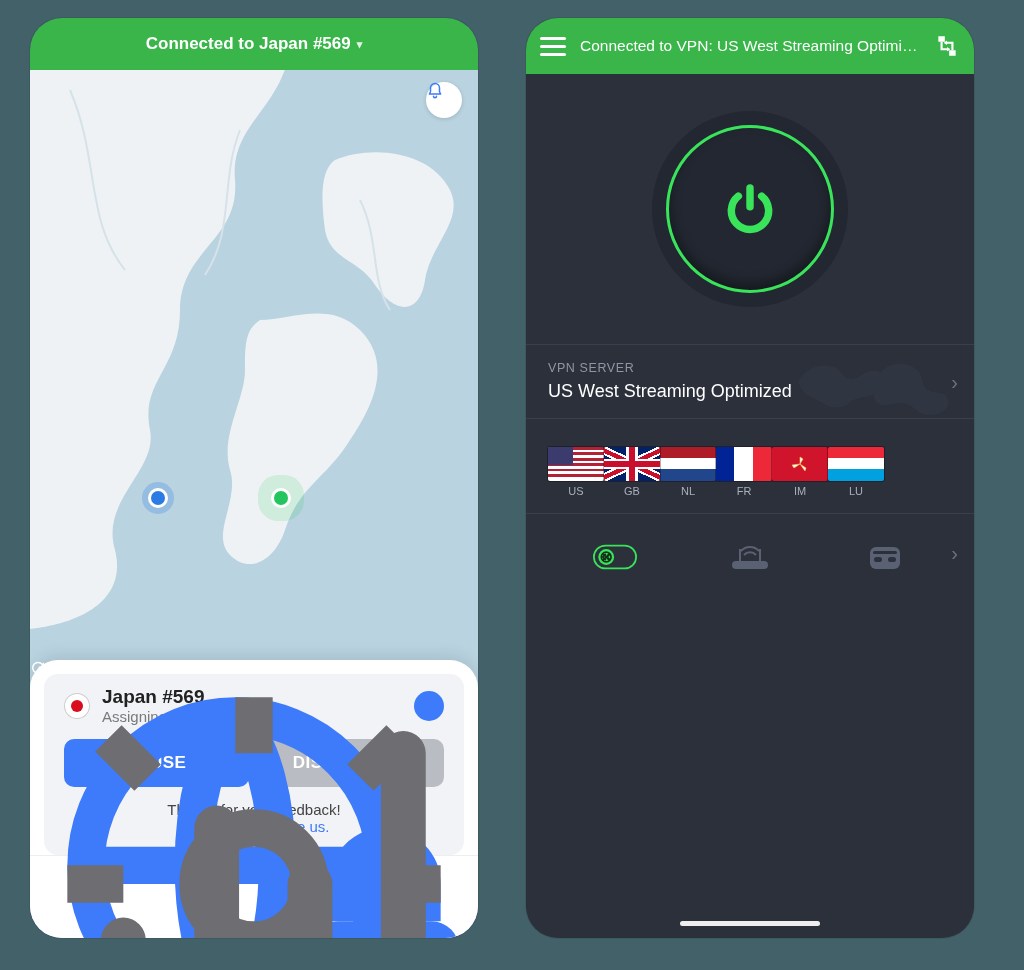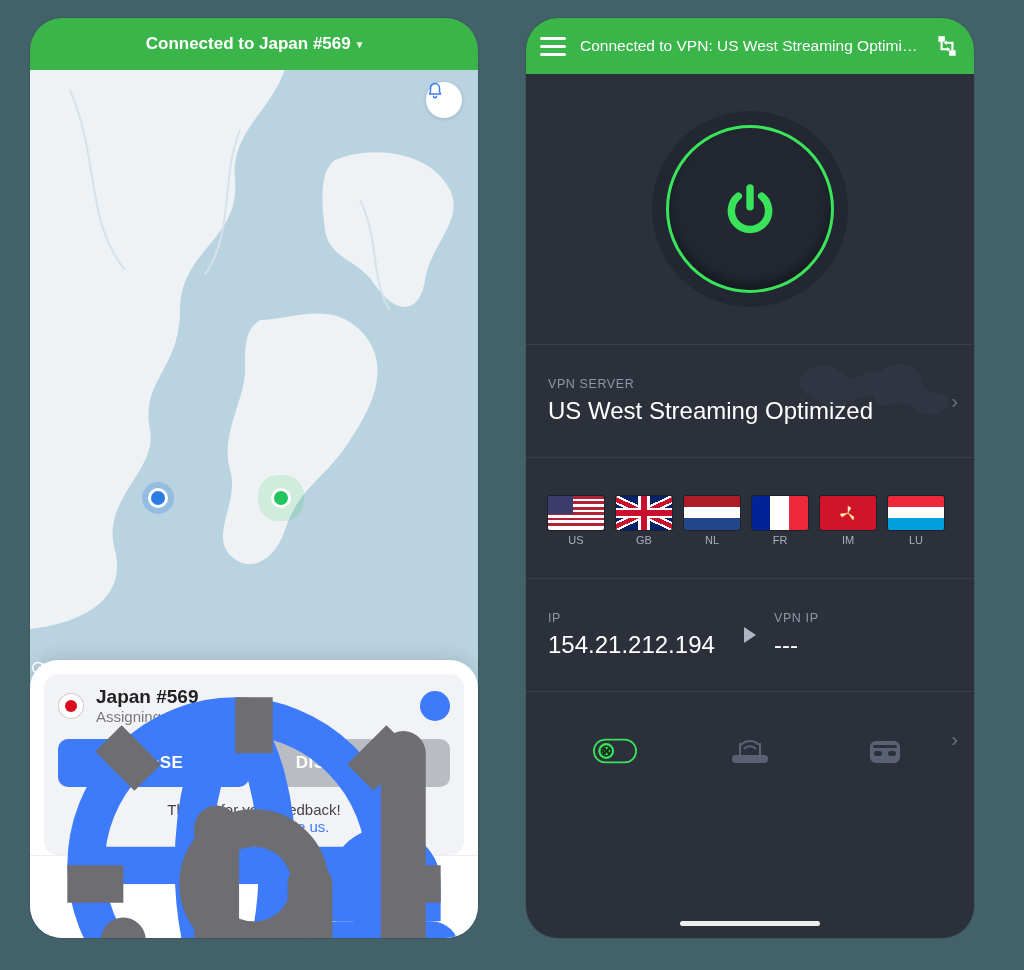--- a/index.html
+++ b/index.html
@@ -10,21 +10,21 @@
   .l-header{background:#39b54a;color:#fff;font-weight:600;font-size:17px;height:52px;display:flex;align-items:center;justify-content:center;gap:6px}
   .chev{font-size:11px;opacity:.85}
   .map{position:relative;flex:1;background:#b9d3e0;overflow:hidden}
   .map svg{position:absolute;inset:0}
   .bell{position:absolute;top:12px;right:16px;width:36px;height:36px;border-radius:50%;background:#fff;display:flex;align-items:center;justify-content:center;box-shadow:0 1px 4px rgba(0,0,0,.15)}
   .bell svg{width:18px;height:18px}
   .pin{position:absolute;width:14px;height:14px;border-radius:50%}
   .pin.blue{left:121px;top:421px;background:#2c7be5;box-shadow:0 0 0 3px #fff,0 0 0 9px rgba(44,123,229,.25)}
   .pin.green{left:244px;top:421px;background:#22c55e;box-shadow:0 0 0 3px #fff,0 0 0 16px rgba(34,200,94,.15)}
   .sheet{position:absolute;left:0;right:0;bottom:0;background:#fff;border-radius:28px 28px 0 0;padding:14px 14px 0;box-shadow:0 -4px 16px rgba(0,0,0,.1)}
-  .card{background:#f1f3f6;border-radius:14px;padding:12px 14px}
+  .card{background:#f1f3f6;border-radius:14px;padding:12px 20px}
   .row1{display:flex;align-items:center;gap:12px}
   .jpflag{width:26px;height:26px;border-radius:50%;background:#fff;box-shadow:0 0 0 1px #ccc inset;display:flex;align-items:center;justify-content:center}
   .jpflag::after{content:"";width:12px;height:12px;border-radius:50%;background:#d90d1e}
   .serverinfo{flex:1}
   .sname{font-weight:700;font-size:19px;color:#222}
   .sstatus{color:#7a7a7a;font-size:15px}
   .refresh{width:30px;height:30px;border-radius:50%;background:#3e7bfa;display:flex;align-items:center;justify-content:center}
   .refresh svg{width:16px;height:16px;stroke:#fff;fill:none;stroke-width:2.2}
   .btns{display:flex;gap:10px;margin-top:14px}
   .btn{flex:1;height:48px;border:none;border-radius:10px;font-weight:800;font-size:17px;letter-spacing:.5px;color:#fff}
@@ -37,26 +37,26 @@
   .homebar{width:140px;height:5px;border-radius:3px;background:#111;margin:0 auto 8px}
   
   .right{width:448px;height:920px;background:#2b303b;color:#cfd3da}
   .r-header{height:56px;background:#39b54a;color:#fff;display:flex;align-items:center;gap:14px;padding:0 14px;font-size:15.5px;font-weight:500}
   .menu{display:flex;flex-direction:column;gap:5px;cursor:pointer}
   .menu span{width:26px;height:3px;background:#fff;border-radius:2px}
   .swap{margin-left:auto;width:26px;height:26px}
   .power-wrap{height:270px;display:flex;align-items:center;justify-content:center;background:#2b303b}
   .power{width:168px;height:168px;border-radius:50%;background:#222731;border:3px solid #39e35a;display:flex;align-items:center;justify-content:center;box-shadow:0 0 0 14px #222731, inset 0 -6px 12px rgba(0,0,0,.4)}
   .power svg{width:56px;height:56px;stroke:#39e35a;fill:none;stroke-width:3.2;stroke-linecap:round}
-  .sect{border-top:1px solid #393f4c;padding:32px 22px;position:relative}
+  .sect{border-top:1px solid #393f4c;padding:16px 22px;position:relative}
   .lbl{font-size:12.5px;letter-spacing:.6px;color:#8f96a3;margin-bottom:6px}
-  .val{font-size:24px;color:#fff;font-weight:500}
+  .val{font-size:18px;color:#fff;font-weight:500}
   .chevR{position:absolute;right:16px;top:50%;transform:translateY(-50%);color:#6d7380;font-size:20px}
   .worldbg{position:absolute;right:20px;top:6px;opacity:.18}
-  .flags{display:flex;gap:12px;margin-top:6px}
+  .flags{display:flex;margin-top:12px}
   .flag{display:flex;flex-direction:column;align-items:center;font-size:11px;color:#a9afbb;gap:4px}
   .flag .f{width:56px;height:34px;border-radius:2px;box-shadow:0 0 0 1px rgba(0,0,0,.3)}
   .iprow{display:flex;align-items:center}
   .ipcol{flex:1}
   .play{width:0;height:0;border-left:12px solid #aeb4c0;border-top:8px solid transparent;border-bottom:8px solid transparent;margin:0 18px}
   .qs-icons{display:flex;justify-content:space-around;margin-top:12px}
   .qs-icons .q{width:44px;height:30px;display:flex;align-items:center;justify-content:center}
   .homebar2{width:140px;height:5px;border-radius:3px;background:#eee;margin:12px auto}
   .filler{flex:1;background:#2b303b}
 </style>
@@ -211,31 +211,20 @@
           </div>
           <span>IM</span>
         </div>
       <div class="flag">
           <div class="f" style="background:linear-gradient(#ed2939 0 33%,#fff 33% 66%,#00a1de 66% 100%)"></div>
           <span>LU</span>
         </div>
     </div>
   </div>
 
-  <div class="sect iprow">
-    <div class="ipcol">
-      <div class="lbl">IP</div>
-      <div class="val">154.21.212.194</div>
-    </div>
-    <div class="play"></div>
-    <div class="ipcol">
-      <div class="lbl">VPN IP</div>
-      <div class="val">---</div>
-    </div>
-  </div>
 
   <div class="sect" style="padding-bottom:20px">
     <span class="chevR">›</span>
     <div class="qs-icons">
       <div class="q">
         <svg width="50" height="28" viewBox="0 0 50 28">
             <rect x="1" y="1" width="48" height="26" rx="13" fill="none" stroke="#39e35a" stroke-width="2"></rect>
             <circle cx="15" cy="14" r="9" fill="#39e35a"></circle>
             <path d="M11 14l3-3m-3 3l3 3m5-6l-3 3 3 3" stroke="#15301a" stroke-width="2" fill="none" stroke-linecap="round" transform="translate(0 0)"></path>
             <circle cx="15" cy="14" r="5.5" fill="none" stroke="#15301a" stroke-width="2"></circle>

